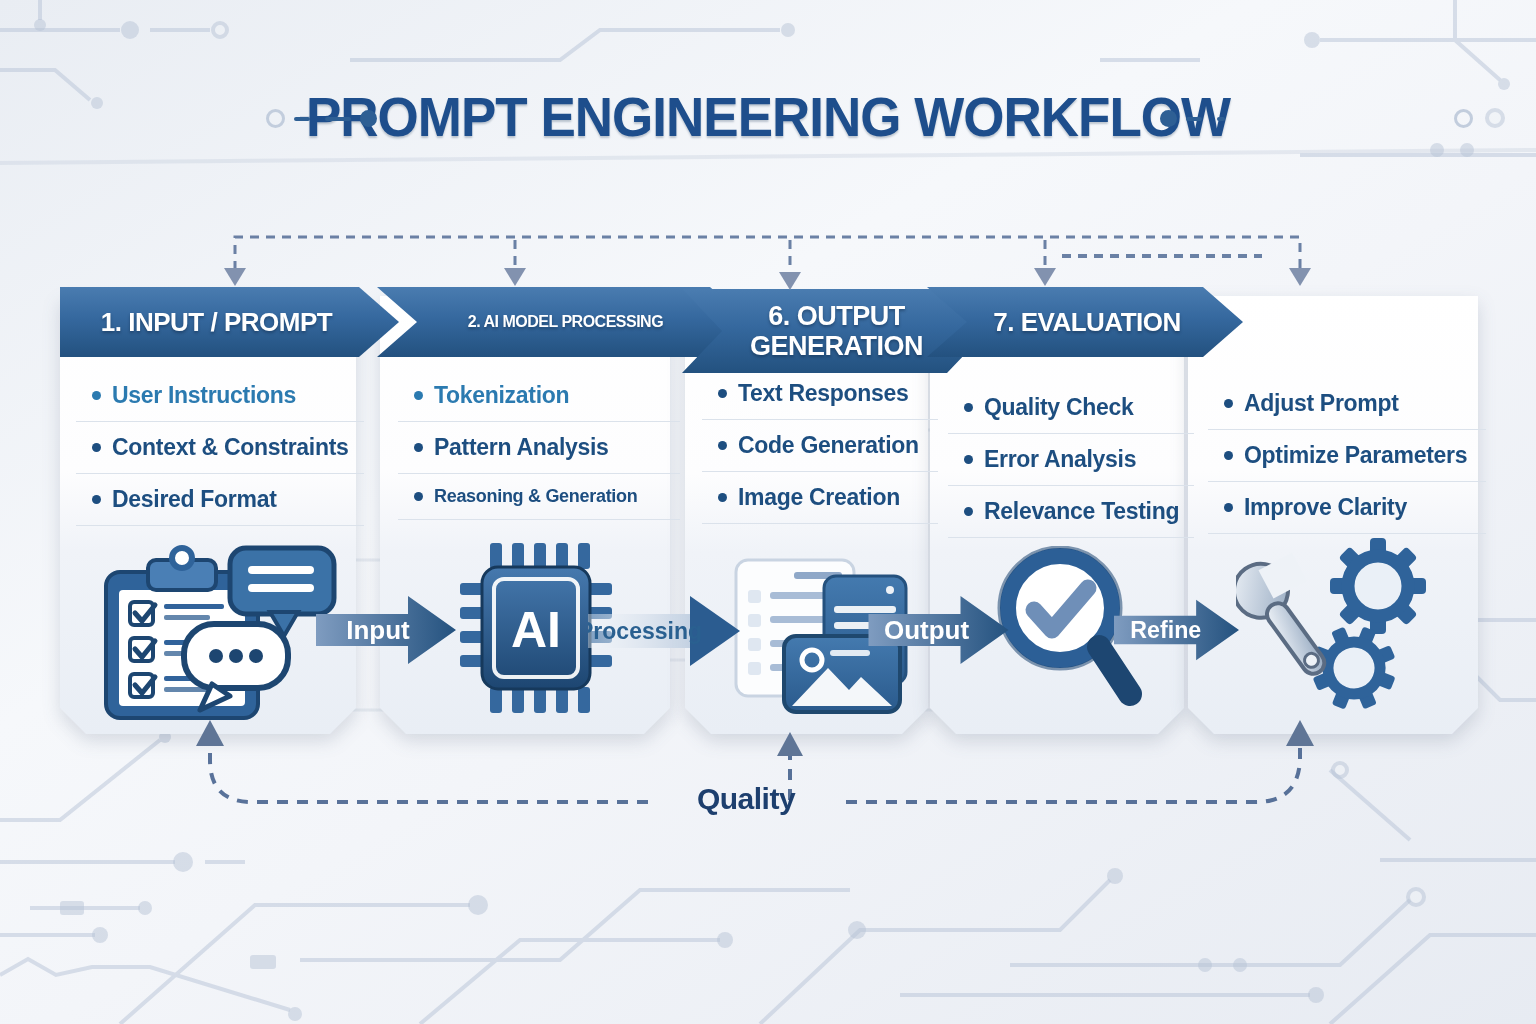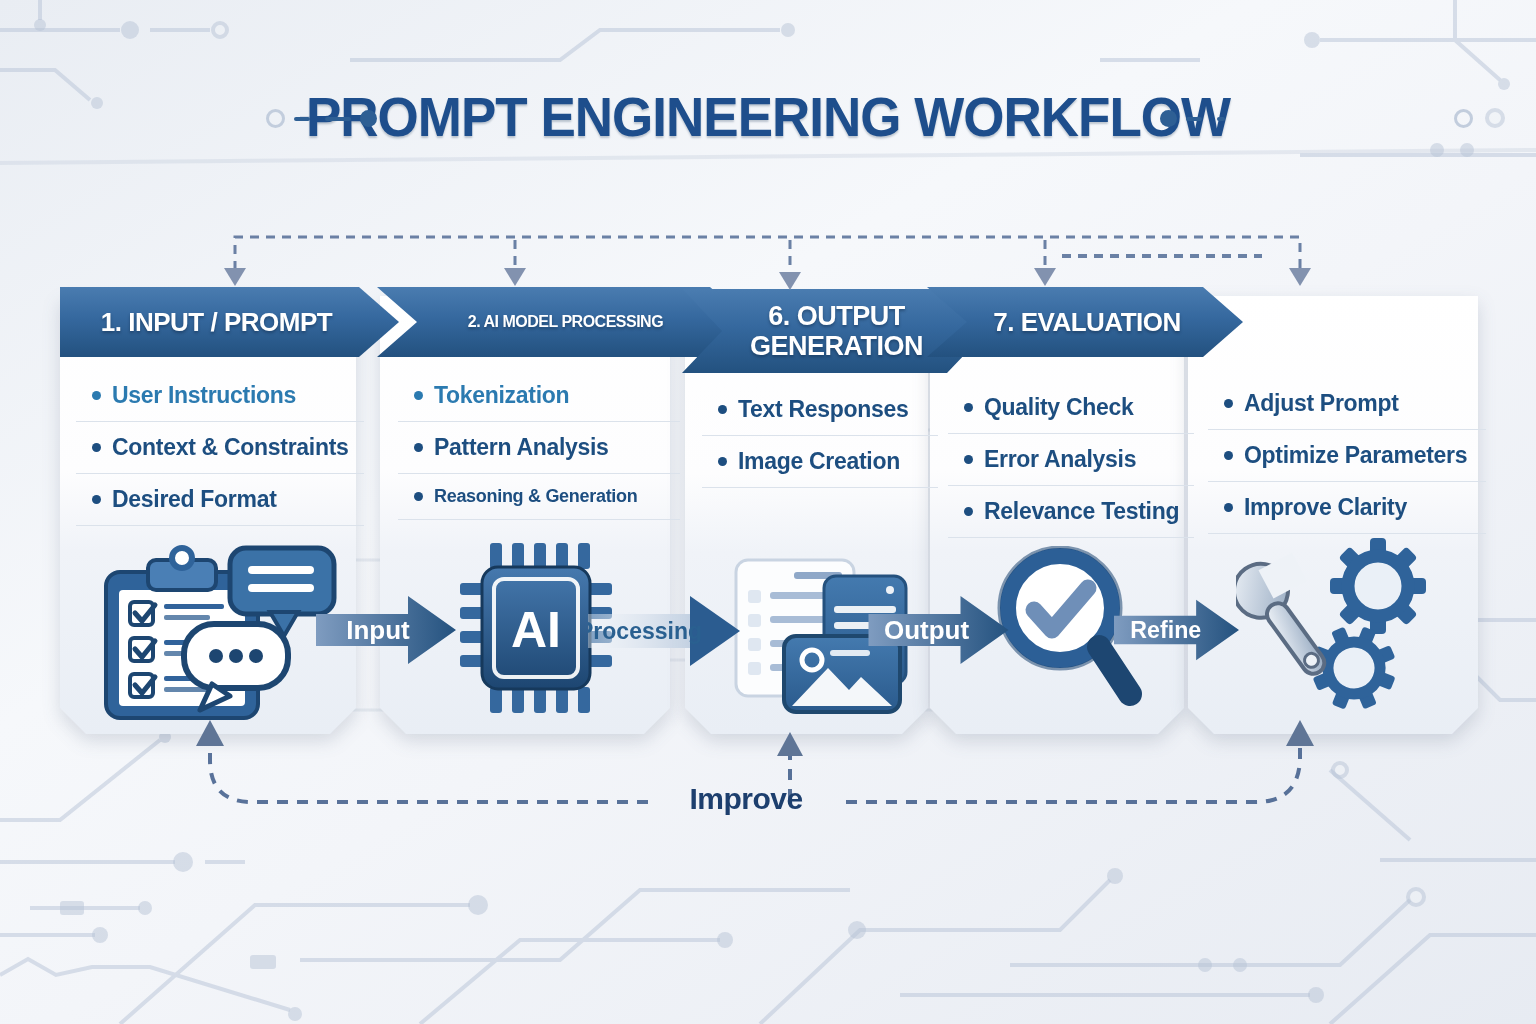--- a/index.html
+++ b/index.html
@@ -196,24 +196,28 @@
     <li style="font-size:18px">
         <span class="bdot"></span>
         <span>Reasoning &amp; Generation</span>
       </li>
   </ul>
 
   <div class="panel-wrap" style="left:685px;top:300px;width:243px;height:434px">
     <div class="panel" style="left:0;top:0;width:243px;height:434px"></div>
   </div>
   <div class="stage-header head-mid" style="left:682px;top:289px;width:249px;height:84px;font-size:27px;line-height:1.12">6. OUTPUT GENERATION</div>
-  <ul class="blist abs" style="left:688px;top:384px;width:236px;z-index:2">
+  <ul class="blist abs" style="left:688px;top:368px;width:236px;z-index:2">
     <li>
         <span class="bdot"></span>
         <span>Text Responses</span>
+      </li>
+    <li>
+        <span class="bdot"></span>
+        <span>Code Generation</span>
       </li>
     <li>
         <span class="bdot"></span>
         <span>Image Creation</span>
       </li>
   </ul>
 
   <div class="panel-wrap" style="left:930px;top:296px;width:254px;height:438px">
     <div class="panel" style="left:0;top:0;width:254px"></div>
   </div>
@@ -467,15 +471,15 @@
       <path d="M648 102 H252 Q 210 102 210 60 L210 42"></path>
       <path d="M846 102 H1256 Q 1298 102 1300 60 L1300 42"></path>
       <path d="M790 100 V52"></path>
     </g>
     <g fill="#5f7596">
       <path d="M196 46 h28 l-14 -26 z"></path>
       <path d="M1286 46 h28 l-14 -26 z"></path>
       <path d="M777 56 h26 l-13 -24 z"></path>
     </g>
   </svg>
-  <div id="feedback-label" class="abs">Improve</div>
+  <div id="feedback-label" class="abs">Quality</div>
 
 </div>
 
 </body></html>

